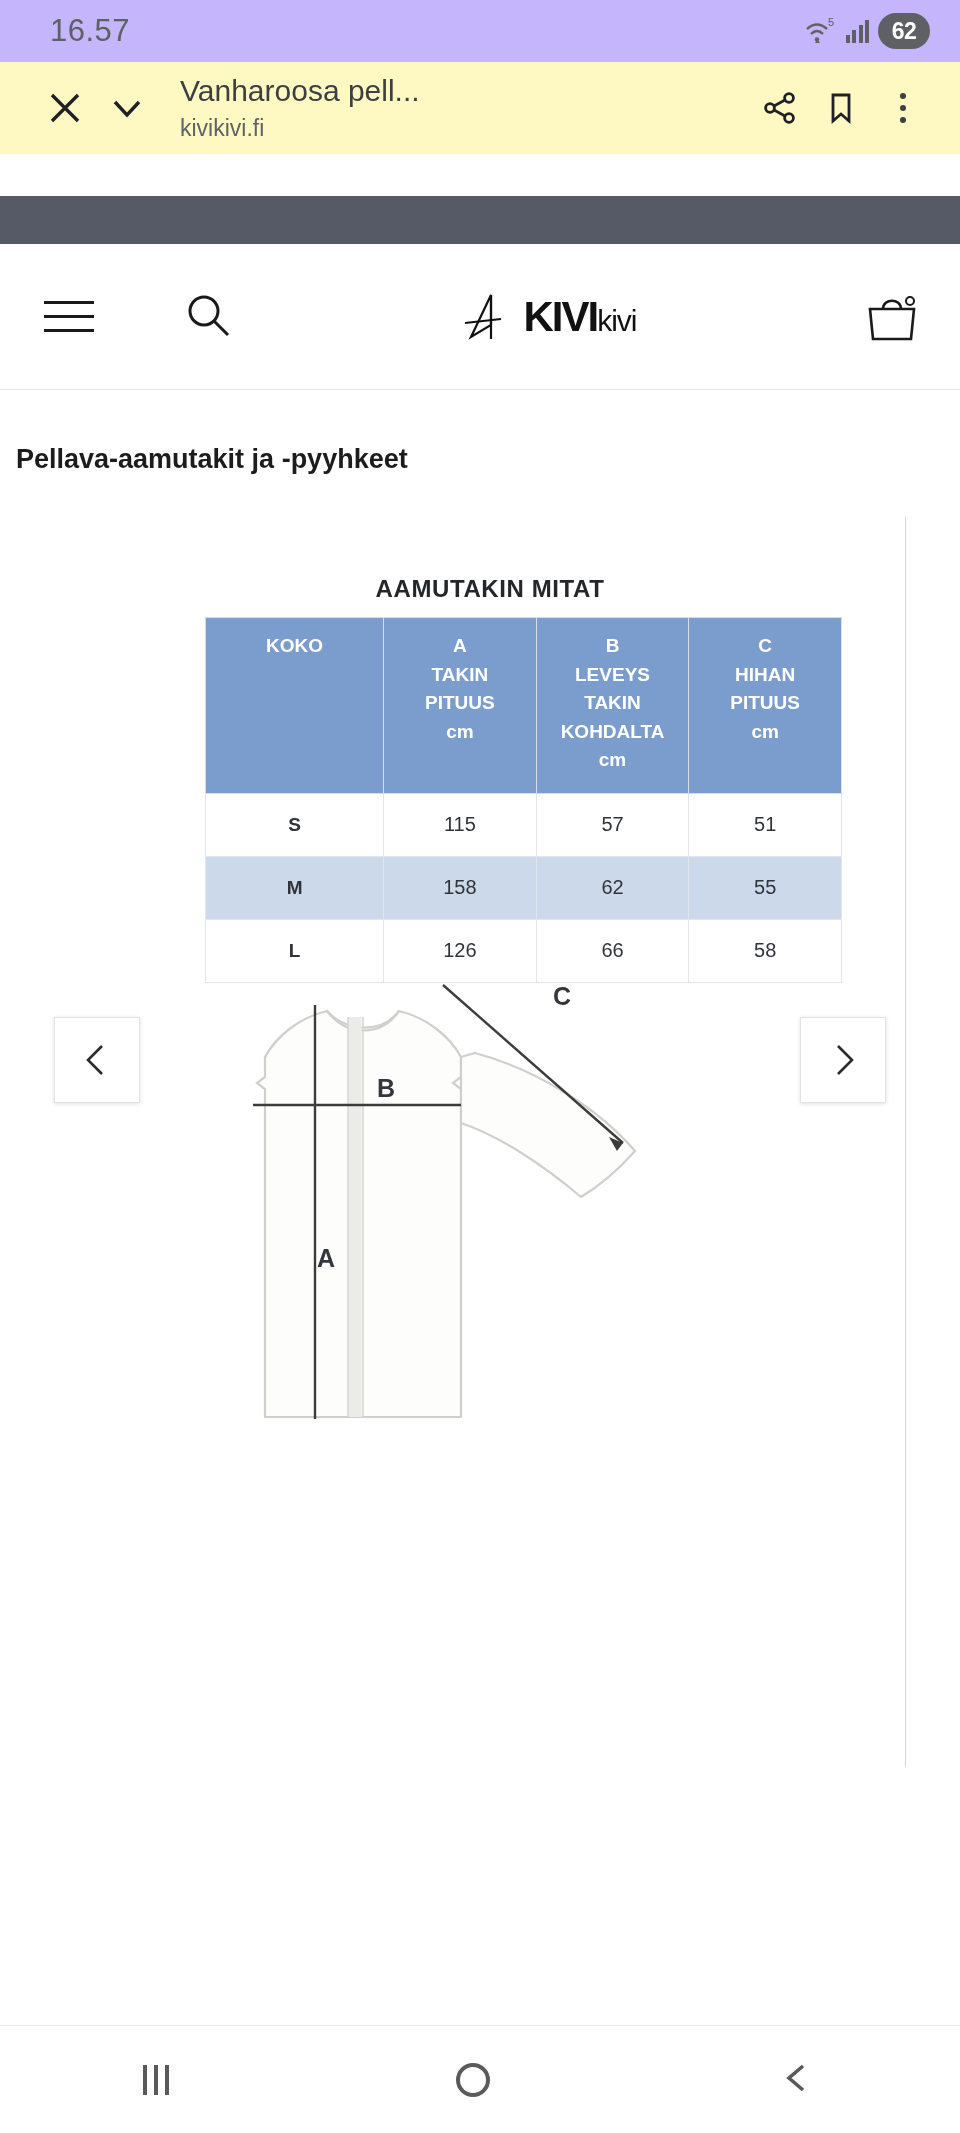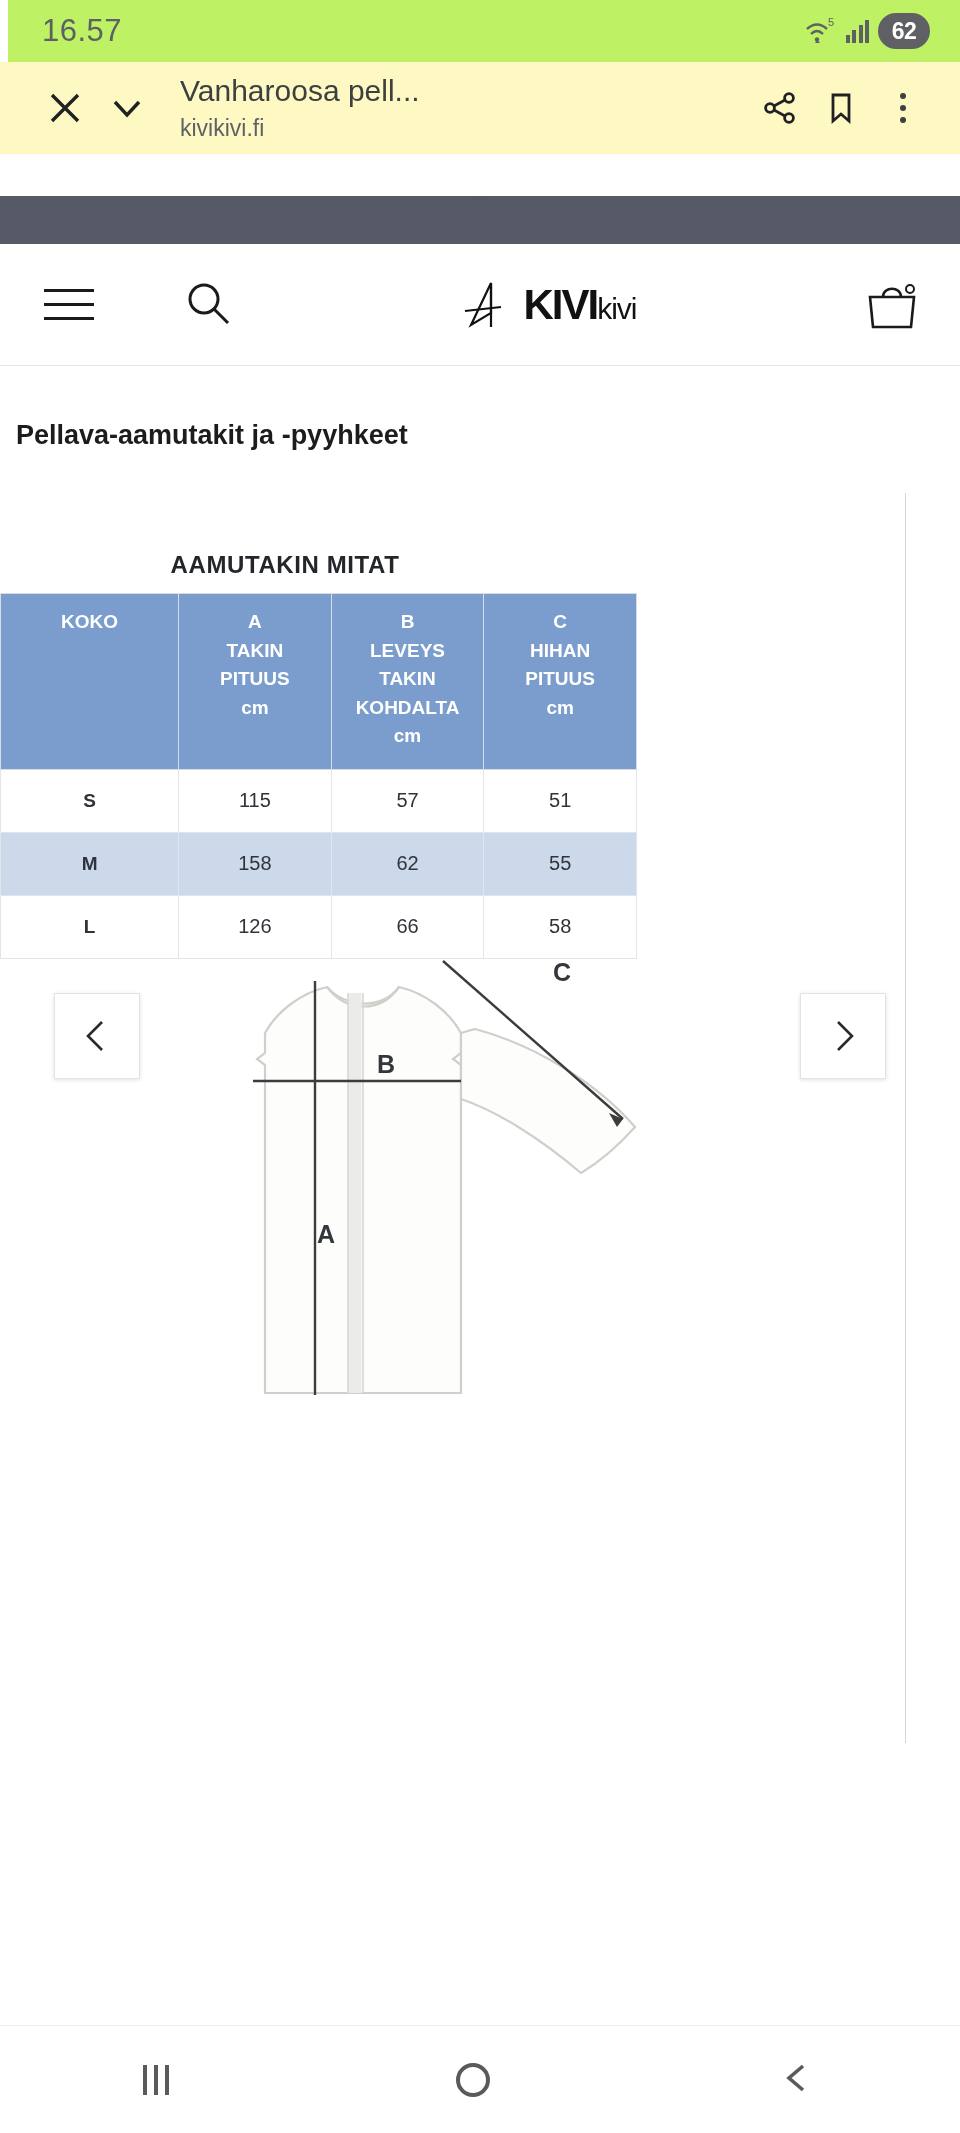--- a/index.html
+++ b/index.html
@@ -11,23 +11,22 @@
     overflow: hidden;
   }
   body { position: relative; }
 
   
   .statusbar {
     height: 62px;
     display: flex;
     align-items: center;
     justify-content: space-between;
-    padding: 0 30px 0 34px;
-    background: #bef264;
-    margin-left: 8px;
+    padding: 0 30px 0 50px;
+    background: #c4b5fd;
   }
   .statusbar .clock {
     font-size: 31px;
     color: #5e6063;
     letter-spacing: 0.5px;
   }
   .status-right {
     display: flex;
     align-items: center;
     gap: 9px;
@@ -110,21 +109,21 @@
   }
   .darkstrip .peek {
     position: absolute;
     left: 50%;
     transform: translateX(-50%);
     top: -14px;
     font-size: 24px;
     color: #555a66;
   }
   .sitehead {
-    height: 122px;
+    height: 146px;
     display: flex;
     align-items: center;
     padding: 0 40px 0 44px;
     border-bottom: 1px solid #e6e6e6;
     background: #fff;
     gap: 44px;
   }
   .hamburger { width: 50px; }
   .hamburger i {
     display: block; height: 3px; background: #1a1a1a; margin: 11px 0;
@@ -170,20 +169,22 @@
     top: 0; bottom: 0;
     left: 905px;
     width: 1px;
     background: #cfd6e4;
   }
   .chart-area {
     position: absolute;
     top: 58px;
     left: 0; right: 0;
     display: flex;
+    justify-content: center;
+    padding-left: 20px;
   }
   .chart-inner { width: 570px; }
   .chart-title {
     text-align: center;
     font-size: 24px;
     font-weight: bold;
     letter-spacing: 0.6px;
     color: #23272b;
     margin-bottom: 14px;
   }

